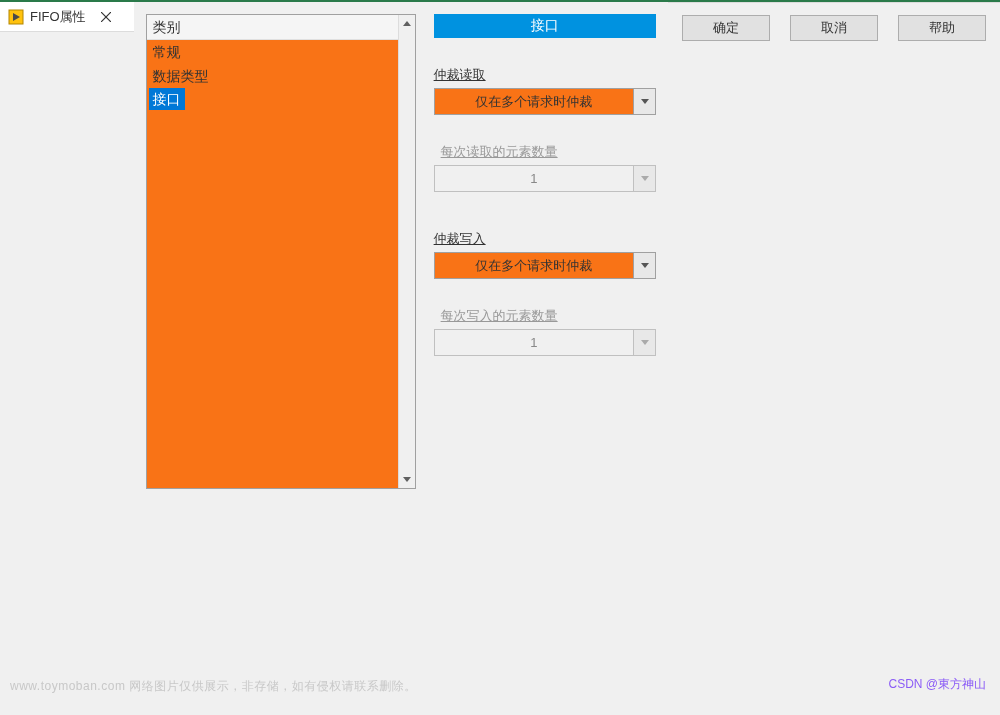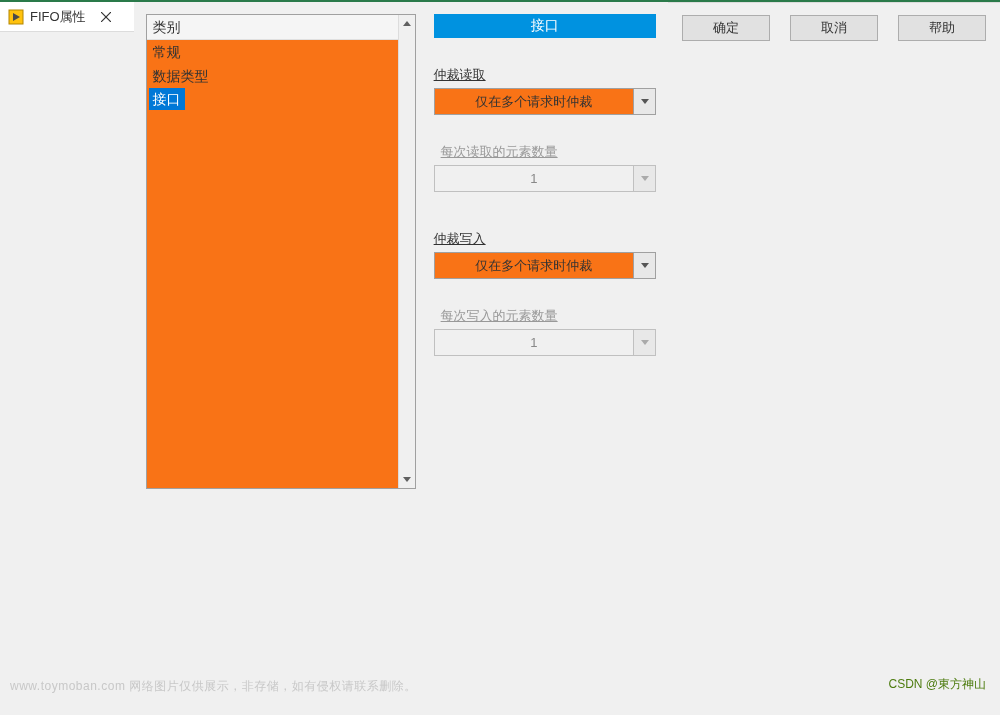--- a/index.html
+++ b/index.html
@@ -195,21 +195,21 @@
       left: 10px;
       font-size: 12px;
       color: #c8c8c8;
       letter-spacing: 0.5px;
     }
     .watermark-right {
       position: absolute;
       bottom: 22px;
       right: 14px;
       font-size: 12px;
-      color: #4d7c0f;
+      color: #8b5cf6;
     }
   </style>
 </head>
 <body>
 
 <div class="dialog">
 
   <div class="titlebar">
     <span class="titlebar-icon">
       <svg viewBox="0 0 16 16">

